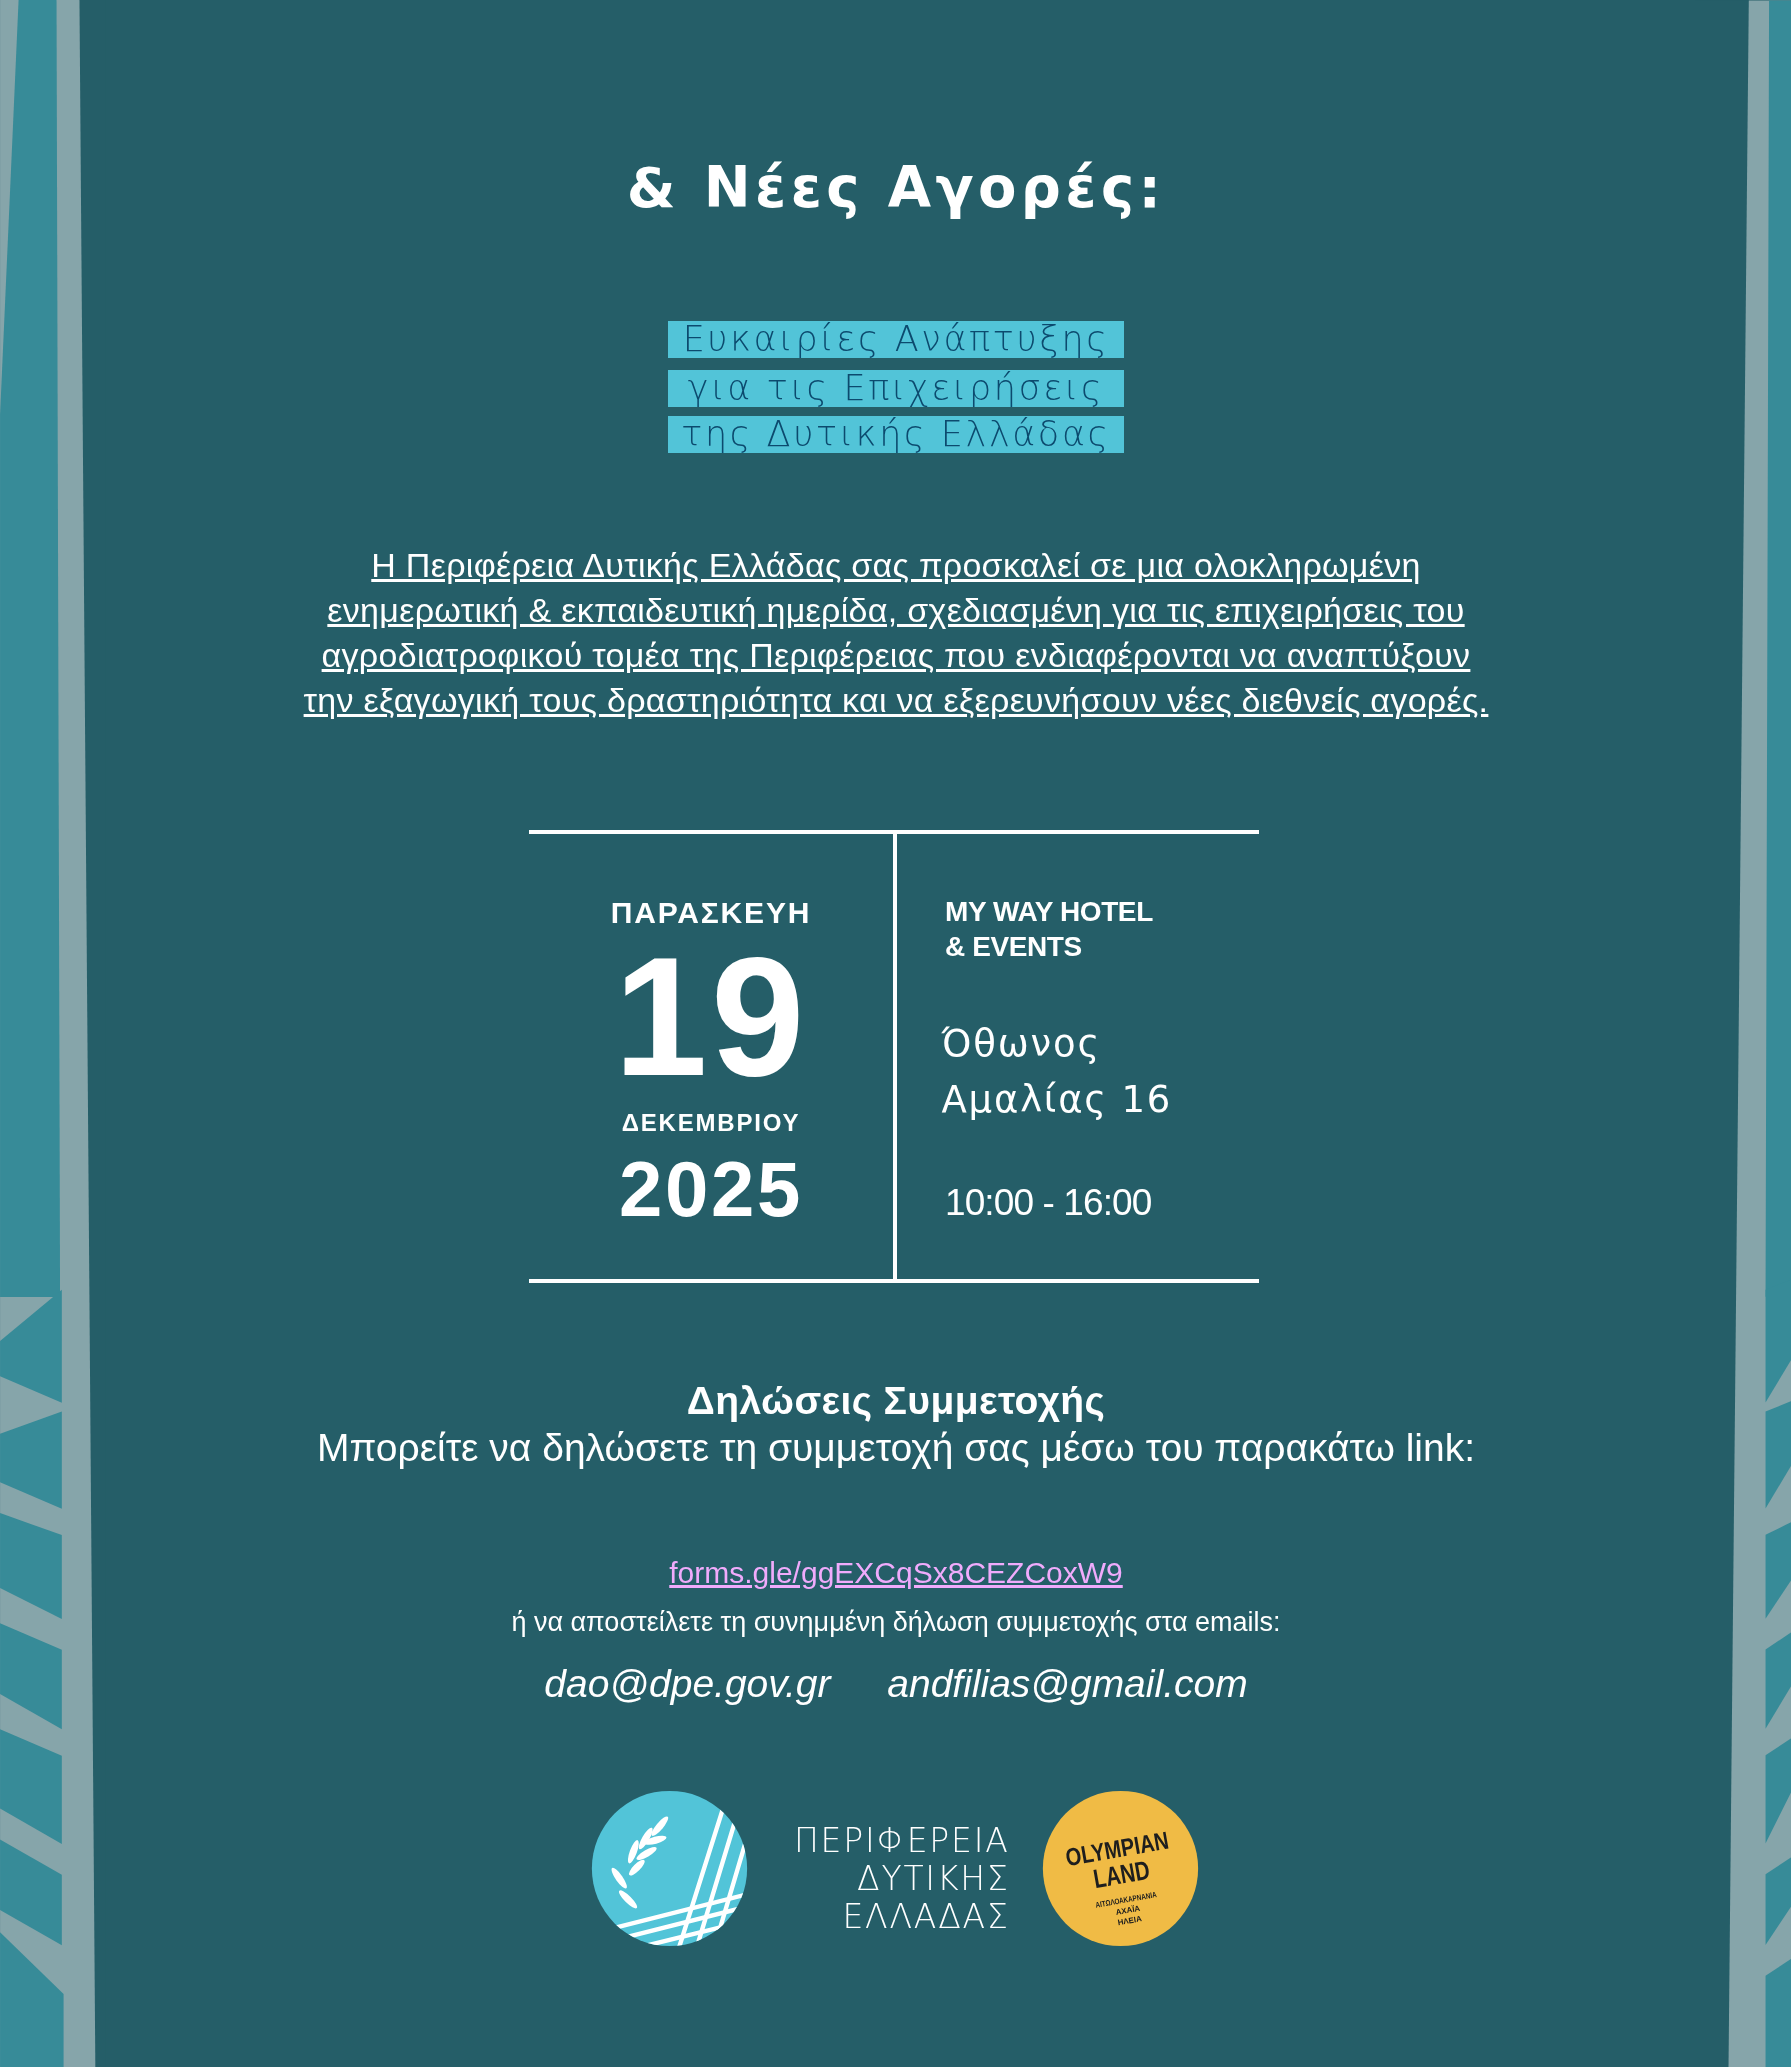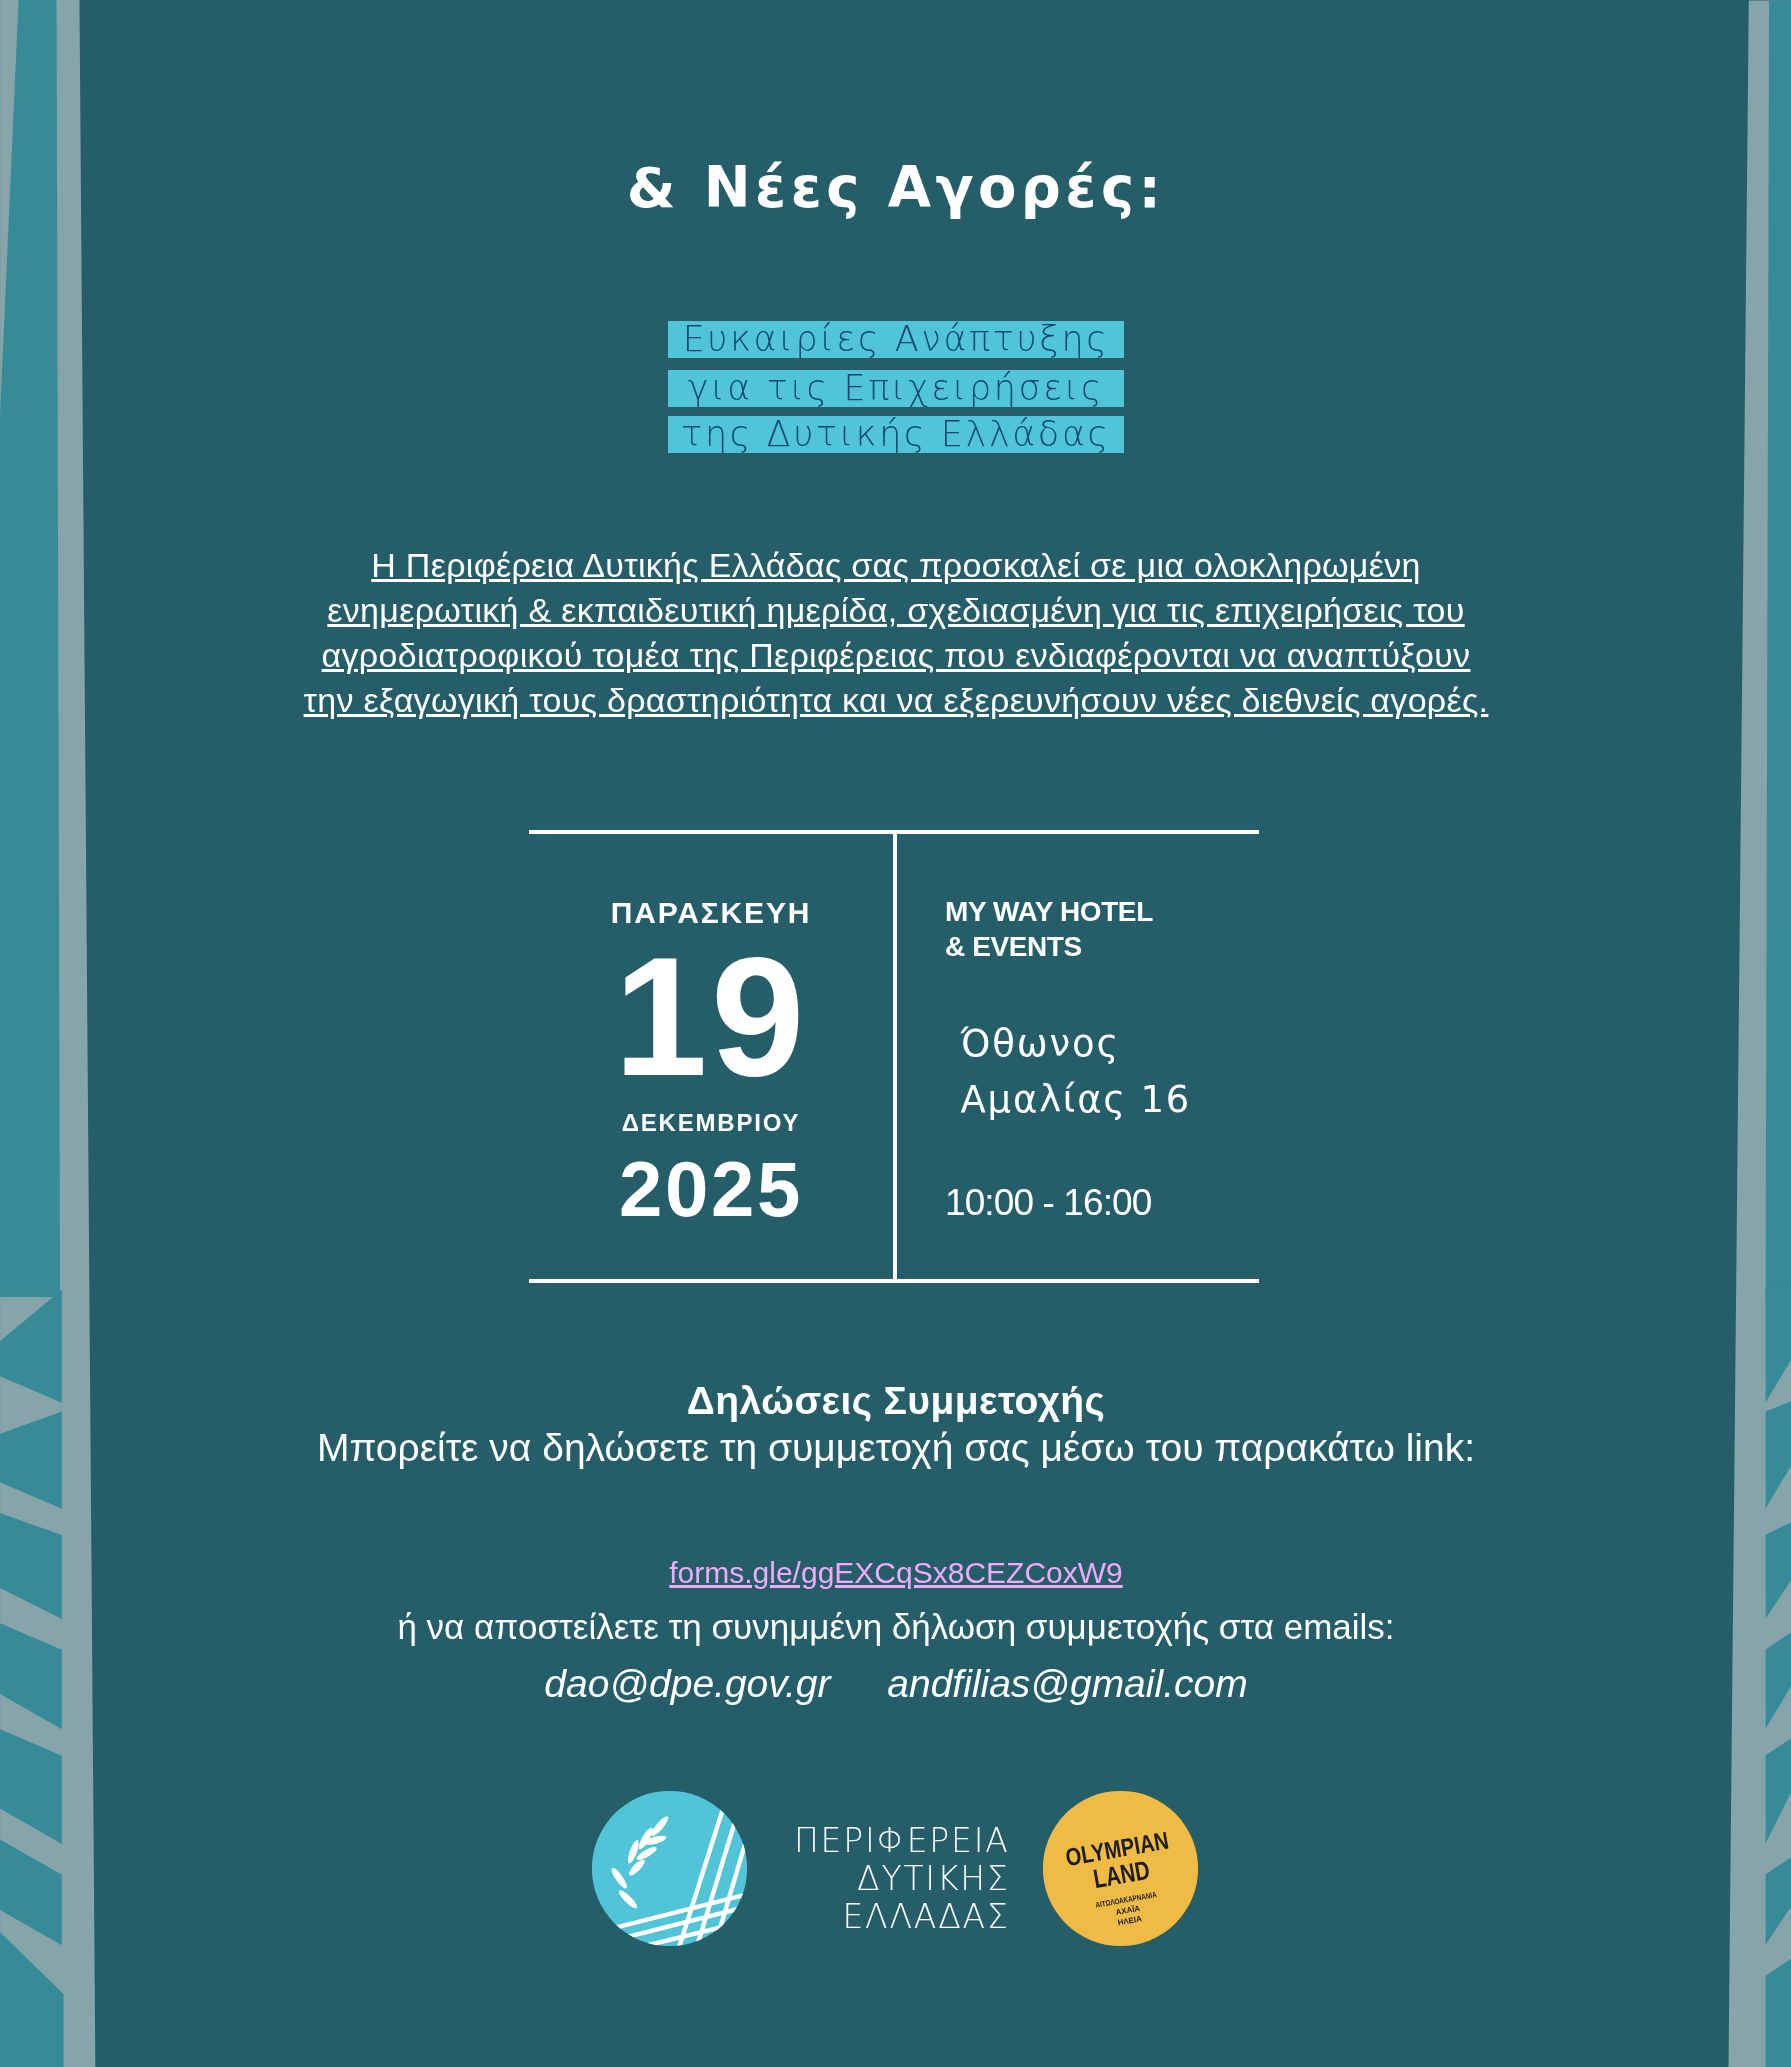--- a/index.html
+++ b/index.html
@@ -83,36 +83,36 @@
   #venue-col { position: absolute; left: 416px; top: 0; width: 300px; height: 445px; }
   .venue-name {
     position: absolute; left: 0; top: 60px;
     font-weight: bold; font-size: 28px; line-height: 35px; letter-spacing: -0.4px;
   }
   .venue-name span { display: block; }
   .address {
     position: absolute; left: -3.5px; top: 182px;
     font-family: "DejaVu Sans", sans-serif; font-size: 37px; line-height: 56px; letter-spacing: 1.8px;
   }
-  .address span { display: block; margin-left: 19px; }
+  .address span { display: block; }
   .time {
     position: absolute; left: 0; top: 348px;
     font-size: 37px; letter-spacing: -0.9px;
   }
 
   #reg-title {
     top: 1379px;
     font-weight: bold; font-size: 39px; letter-spacing: 0.4px;
   }
   #reg-text1 { top: 1426px; font-size: 39px; }
   #reg-link {
     top: 1556px; font-size: 30px;
   }
   #reg-link a { color: #f0abfc; text-decoration: underline; }
-  #reg-text2 { top: 1607px; font-size: 35px; }
+  #reg-text2 { top: 1607px; font-size: 27px; }
   #reg-emails {
     top: 1662px; font-size: 39px; font-style: italic;
   }
   #reg-emails span { margin: 0 23px; }
 
   #logos { position: absolute; left: 591px; top: 1790px; width: 618px; height: 159px; }
   #logo-pde { position: absolute; left: 0; top: 0; width: 157px; height: 157px; }
   #logo-pde-text {
     position: absolute; left: 203px; top: 32px;
     font-family: "DejaVu Sans", sans-serif; font-size: 33px; line-height: 38px; letter-spacing: 1.8px;

